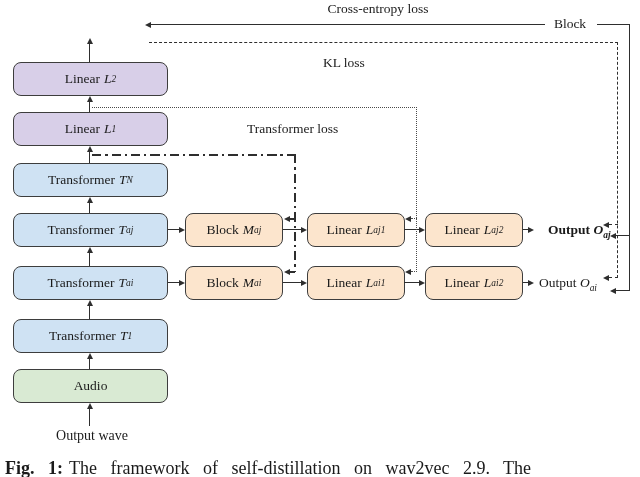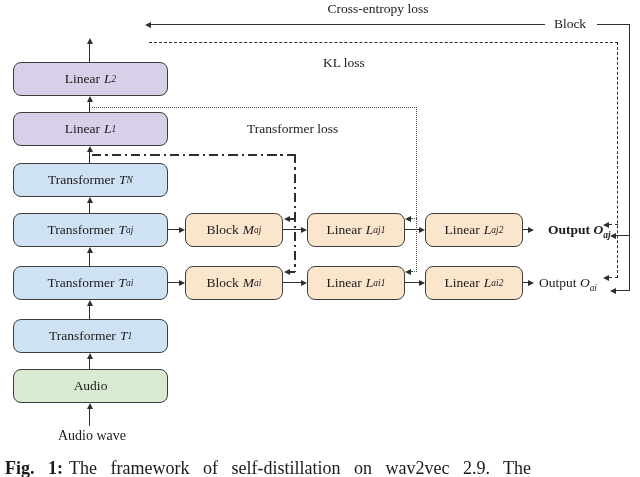--- a/index.html
+++ b/index.html
@@ -47,21 +47,21 @@
 </head>
 <body>
 
 <div id="canvas">
 
   <div class="lbl" style="left:317px;top:1px;width:122px;text-align:center;">Cross-entropy loss</div>
   <div class="lbl" style="left:548px;top:16px;width:44px;text-align:center;">Block</div>
   <div class="lbl" style="left:323px;top:55px;">KL loss</div>
   <div class="lbl" style="left:247px;top:121px;">Transformer loss</div>
 
-  <div class="lbl" style="left:48px;top:428px;width:88px;text-align:center;font-size:14px;">Audio wave</div>
+  <div class="lbl" style="left:48px;top:428px;width:88px;text-align:center;font-size:14px;">Output wave</div>
 
   <div class="box purple" style="left:13px;top:62px;width:155px;">
     <span class="w">Linear</span>
       <i>L</i>
       <sup>2</sup>
   </div>
   <div class="box purple" style="left:13px;top:112px;width:155px;">
     <span class="w">Linear</span>
       <i>L</i>
       <sup>1</sup>

